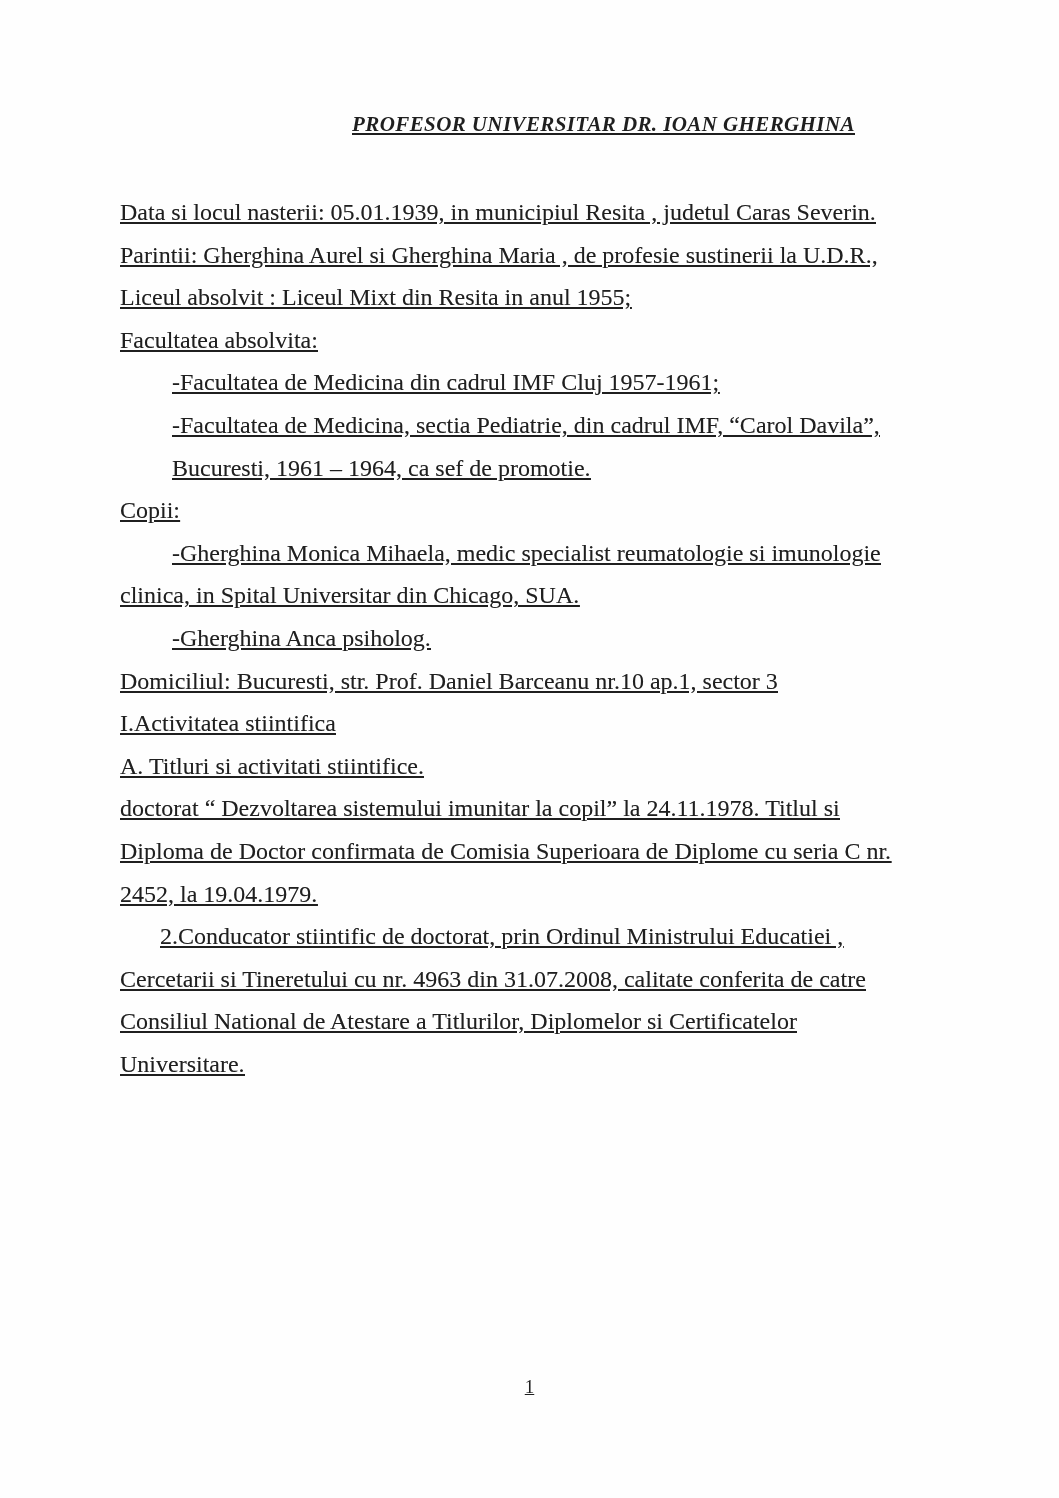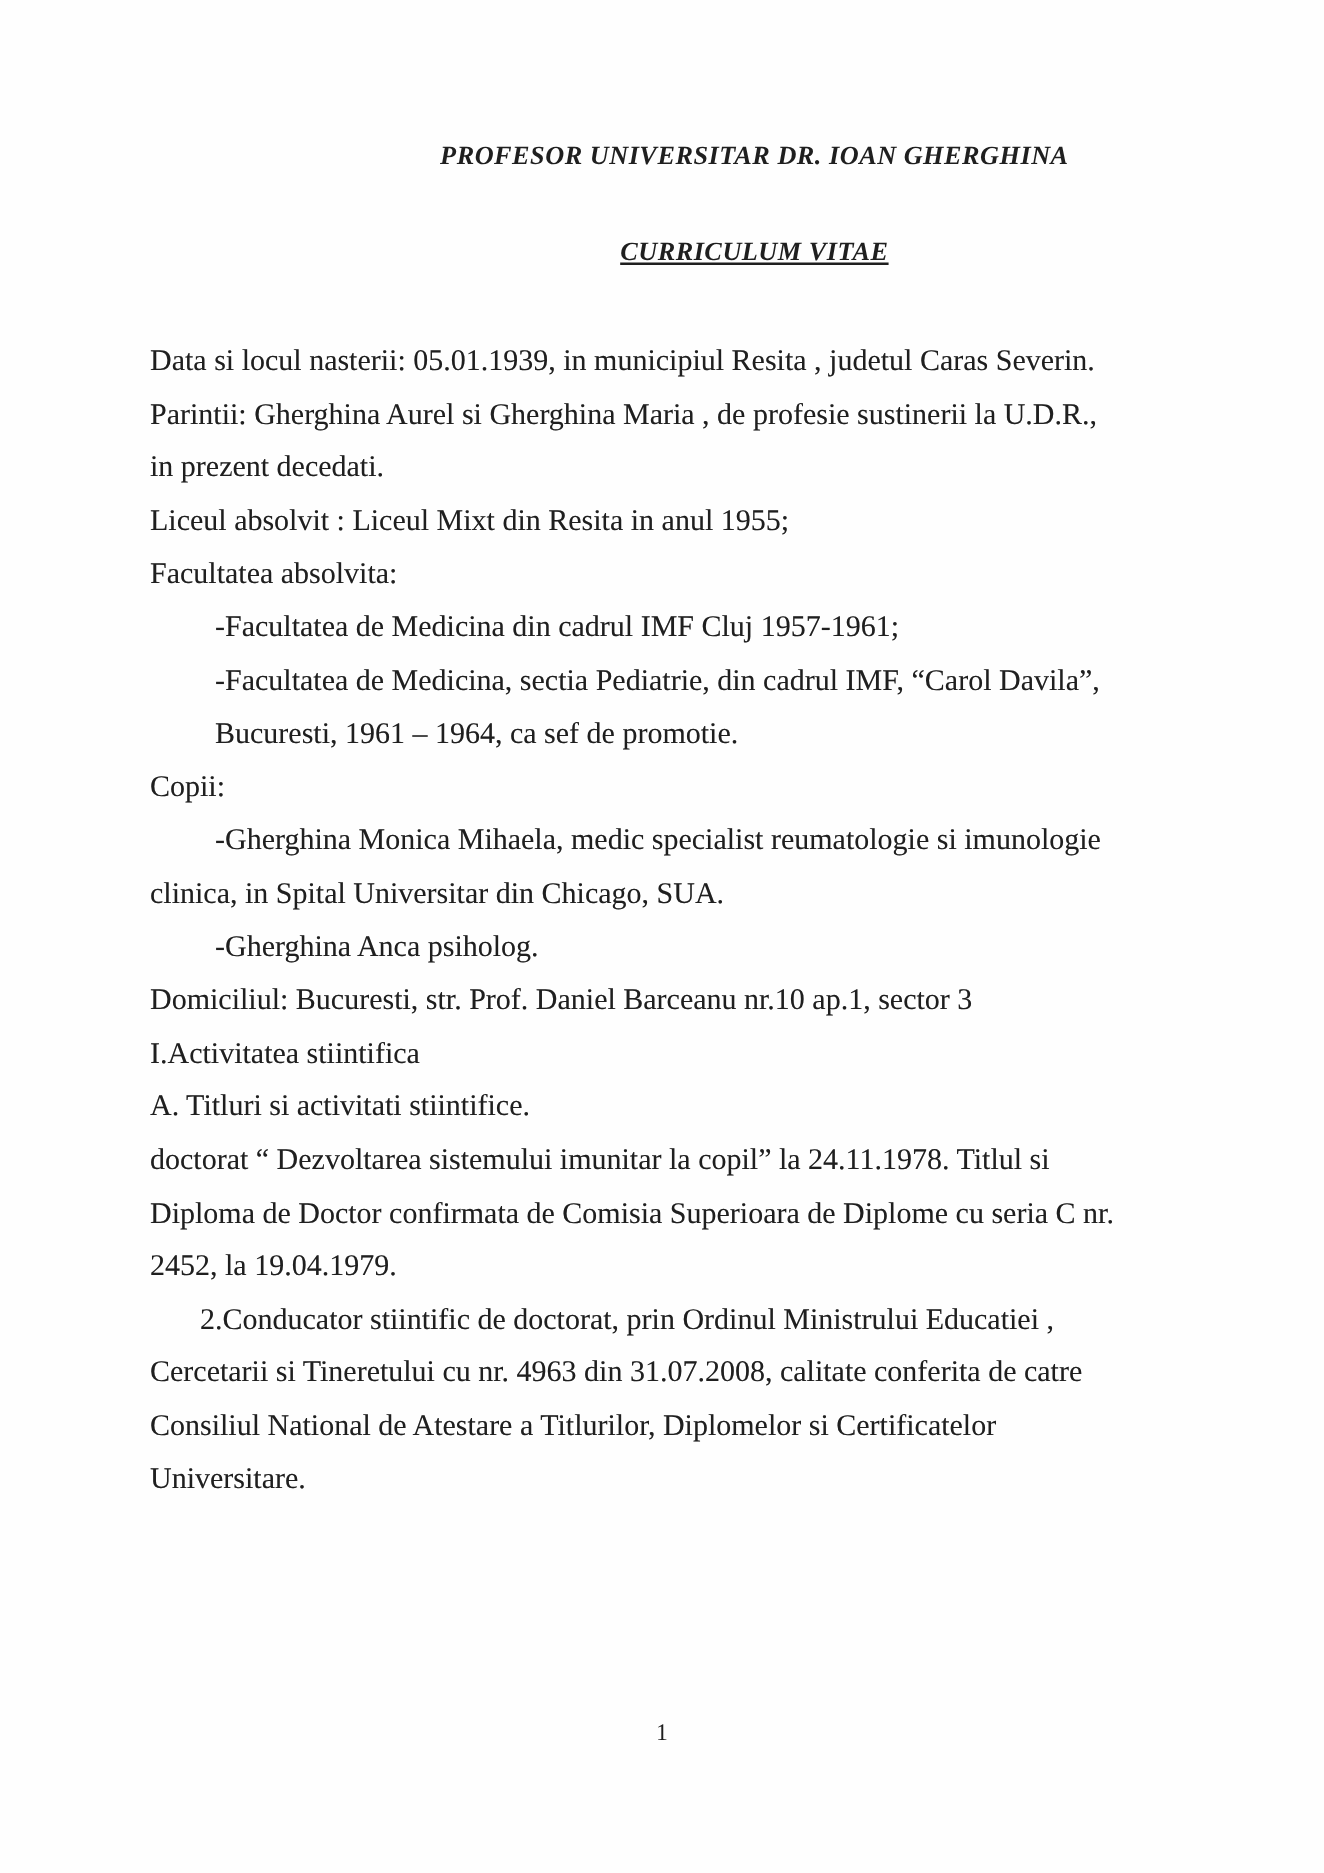--- a/index.html
+++ b/index.html
@@ -1,15 +1,15 @@
 <!DOCTYPE html>
 <html><head>
 <meta charset="utf-8">
 <style>
-  * { box-sizing: border-box; margin: 0; padding: 0; }
+  * { box-sizing: border-box; margin: 0; padding: 0; text-decoration: underline; }
   html, body { background: #ffffff; }
   body {
     font-family: "Liberation Serif", "DejaVu Serif", serif;
     -webkit-font-smoothing: antialiased;
   }
   .page {
     position: relative;
     width: 1059px;
     height: 1498px;
     background: #fefefe;
@@ -55,26 +55,24 @@
     font-size: 19px;
     color: #1f1f1f;
   }
 </style>
 </head>
 <body>
 
 <div class="page">
   <div class="content">
     <h1 class="doc-title">PROFESOR UNIVERSITAR DR. IOAN GHERGHINA</h1>
-    <h2 class="doc-subtitle">CURRICULUM VITAE</h2>
 
     <div class="body-text">
       <p class="line">Data si locul nasterii: 05.01.1939, in municipiul Resita , judetul Caras Severin.</p>
       <p class="line">Parintii: Gherghina Aurel si Gherghina Maria , de profesie sustinerii la U.D.R.,</p>
-      <p class="line">in prezent decedati.</p>
       <p class="line">Liceul absolvit : Liceul Mixt din Resita in anul 1955;</p>
       <p class="line">Facultatea absolvita:</p>
       <p class="line indent">-Facultatea de Medicina din cadrul IMF Cluj 1957-1961;</p>
       <p class="line indent">-Facultatea de Medicina, sectia Pediatrie, din cadrul IMF, “Carol Davila”,</p>
       <p class="line indent">Bucuresti, 1961 – 1964, ca sef de promotie.</p>
       <p class="line">Copii:</p>
       <p class="line indent">-Gherghina Monica Mihaela, medic specialist reumatologie si imunologie</p>
       <p class="line">clinica, in Spital Universitar din Chicago, SUA.</p>
       <p class="line indent">-Gherghina Anca psiholog.</p>
       <p class="line">Domiciliul: Bucuresti, str. Prof. Daniel Barceanu nr.10 ap.1, sector 3</p>

